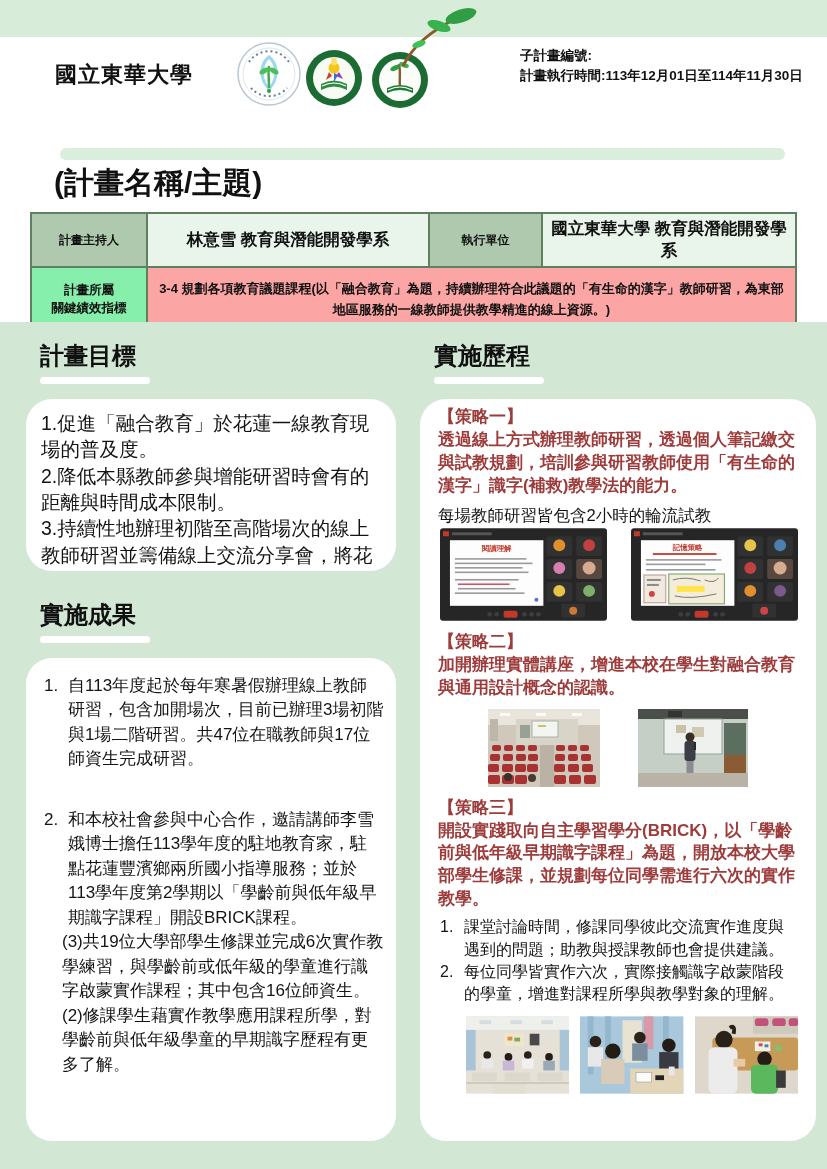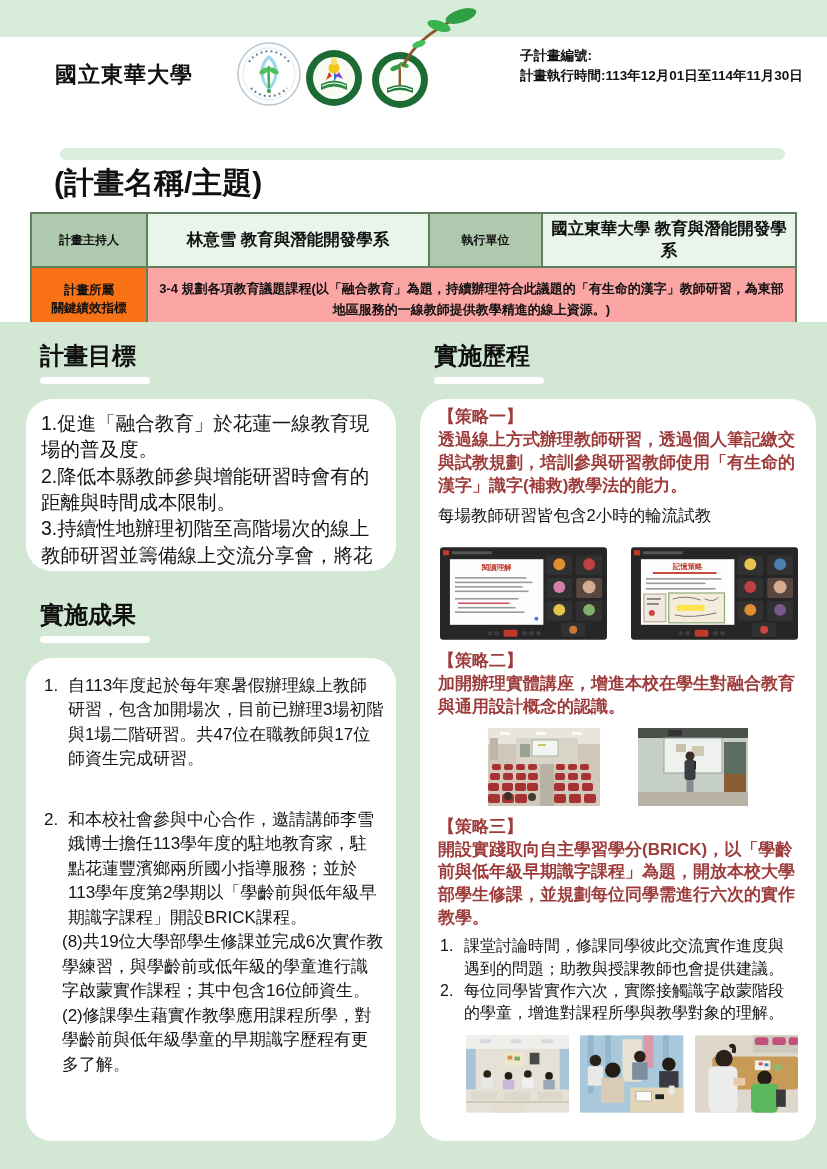--- a/index.html
+++ b/index.html
@@ -20,21 +20,21 @@
   .proj-info { position:absolute; left:520px; top:46px; font-size:13.5px; font-weight:700; color:#111; line-height:1.5; }
 
   .pill-divider { position:absolute; left:60px; top:148px; width:725px; height:12px; border-radius:6px; background:#daeede; }
   .theme-title { position:absolute; left:30px; top:163px; font-size:30px; font-weight:700; color:#111;margin-left:24px; }
 
   
   .info-table { position:absolute; left:30px; top:212px; width:767px; border-collapse:collapse; }
   .info-table td { border:2px solid #5f805f; text-align:center; vertical-align:middle; color:#111; }
   .cell-label { background:#aec9ae; font-weight:700; font-size:12px; width:116px; height:54px; }
   .cell-value { background:#e9f5eb; font-weight:700; font-size:16.5px; }
-  .cell-kpi-label { background:#f97316; font-weight:700; font-size:12.5px; line-height:1.45; height:64px; }
+  .cell-kpi-label { background:#86efac; font-weight:700; font-size:12.5px; line-height:1.45; height:64px; }
   .cell-kpi-value { background:#fca5a5; font-weight:700; font-size:13px; line-height:1.65; padding:4px 10px; }
   .w-pi { width:282px; } .w-unit { width:113px; }
 
   
   .main-green { position:absolute; left:0; top:322px; width:827px; height:847px; background:#d2e8d5; }
 
   .col { position:absolute; top:0; }
   .col-left { left:26px; width:370px; }
   .col-right { left:420px; width:396px; }
 
@@ -50,21 +50,21 @@
   .num-col { width:32px; flex:none; text-align:left; padding-left:8px; }
   .num-text { flex:1; }
   .sub-para { margin-left:26px; }
   .results-gap { height:36px; }
 
   .strat-title { color:#9e3b3b; font-weight:700; font-size:17px; line-height:1.35; }
   .strat-body { color:#9e3b3b; font-weight:700; font-size:17px; line-height:1.35; }
   .strat-note { color:#141414; font-size:16.5px; margin-top:7px; }
 
   .img-row { display:flex; align-items:flex-start; }
-  .meet-row { margin-top:20px; margin-left:2px; gap:24px; }
+  .meet-row { margin-top:1px; margin-left:2px; gap:24px; }
   .lect-row { margin-top:9px; justify-content:center; gap:38px; }
   .photo3-row { margin-top:9px; margin-left:28px; gap:11px; }
   .mt10 { margin-top:10px; }
 
   .steps { margin-top:5px; color:#141414; font-size:16px; line-height:1.4; }
   .steps .num-col { width:26px; padding-left:2px; }
 
   svg { display:block; }
 </style>
 </head>
@@ -166,21 +166,21 @@
       <div class="card card-results">
         <div class="num-row">
           <div class="num-col">1.</div>
           <div class="num-text">自113年度起於每年寒暑假辦理線上教師研習，包含加開場次，目前已辦理3場初階與1場二階研習。共47位在職教師與17位師資生完成研習。</div>
         </div>
         <div class="results-gap"></div>
         <div class="num-row">
           <div class="num-col">2.</div>
           <div class="num-text">和本校社會參與中心合作，邀請講師李雪娥博士擔任113學年度的駐地教育家，駐點花蓮豐濱鄉兩所國小指導服務；並於113學年度第2學期以「學齡前與低年級早期識字課程」開設BRICK課程。</div>
         </div>
-        <div class="sub-para">(8)共19位大學部學生修課並完成6次實作教學練習，與學齡前或低年級的學童進行識字啟蒙實作課程；其中包含16位師資生。</div>
+        <div class="sub-para">(3)共19位大學部學生修課並完成6次實作教學練習，與學齡前或低年級的學童進行識字啟蒙實作課程；其中包含16位師資生。</div>
         <div class="sub-para">(2)修課學生藉實作教學應用課程所學，對學齡前與低年級學童的早期識字歷程有更多了解。</div>
       </div>
     </div>
 
     <div class="col col-right">
       <div class="section-head">實施歷程</div>
       <div class="section-underline"></div>
 
       <div class="card card-process">
         <div class="strat-title">【策略一】</div>

